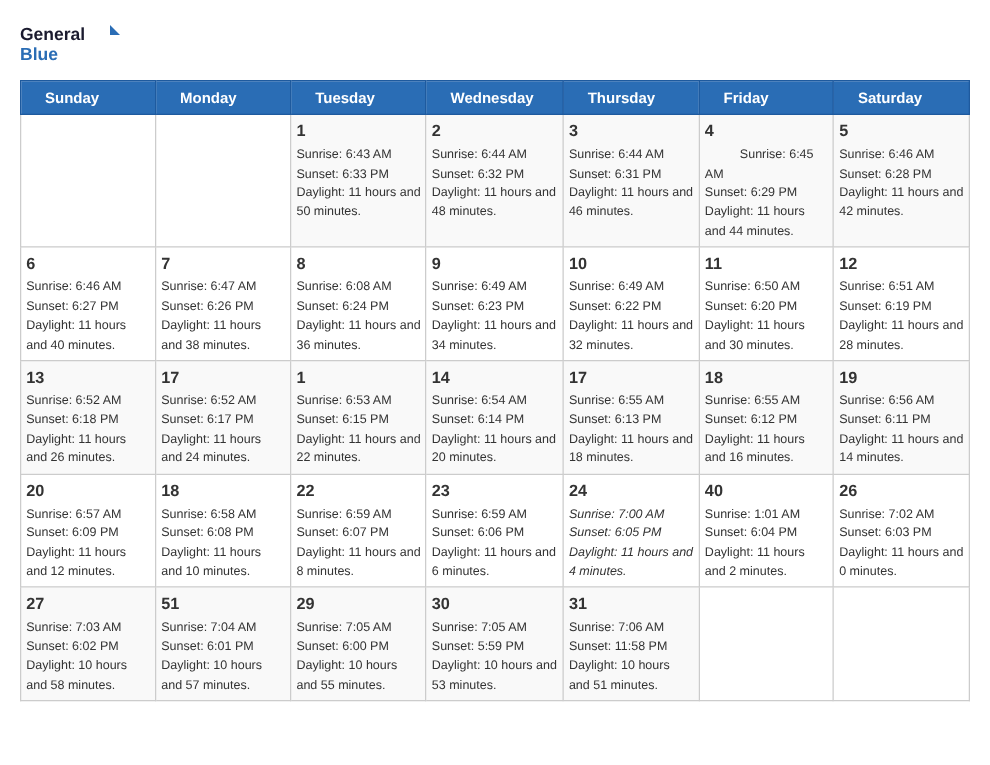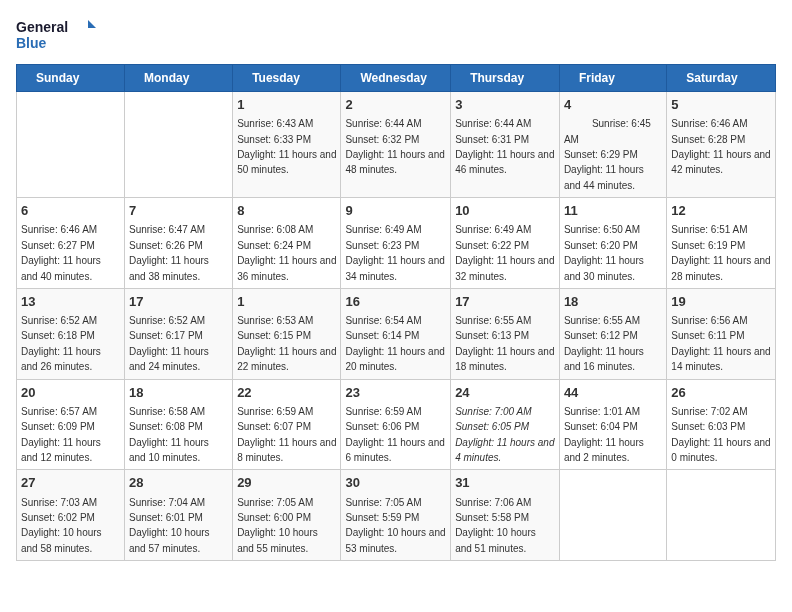--- a/index.html
+++ b/index.html
@@ -149,21 +149,21 @@
       <tr>
         <td><span class="day-num">13</span><span class="day-info" style="white-space: pre-line;">Sunrise: 6:52 AM
 Sunset: 6:18 PM
 Daylight: 11 hours and 26 minutes.</span></td>
         <td><span class="day-num">17</span><span class="day-info" style="white-space: pre-line;">Sunrise: 6:52 AM
 Sunset: 6:17 PM
 Daylight: 11 hours and 24 minutes.</span></td>
         <td><span class="day-num">1</span><span class="day-info" style="white-space: pre-line;">Sunrise: 6:53 AM
 Sunset: 6:15 PM
 Daylight: 11 hours and 22 minutes.</span></td>
-        <td><span class="day-num">16</span><span class="day-info" style="white-space: pre-line; margin-top: 44px;">Sunrise: 6:54 AM
+        <td><span class="day-num">14</span><span class="day-info" style="white-space: pre-line; margin-top: 44px;">Sunrise: 6:54 AM
 Sunset: 6:14 PM
 Daylight: 11 hours and 20 minutes.</span></td>
         <td><span class="day-num">17</span><span class="day-info" style="white-space: pre-line;">Sunrise: 6:55 AM
 Sunset: 6:13 PM
 Daylight: 11 hours and 18 minutes.</span></td>
         <td><span class="day-num">18</span><span class="day-info" style="white-space: pre-line;">Sunrise: 6:55 AM
 Sunset: 6:12 PM
 Daylight: 11 hours and 16 minutes.</span></td>
         <td><span class="day-num">19</span><span class="day-info" style="white-space: pre-line; text-align: right;">Sunrise: 6:56 AM
 Sunset: 6:11 PM
@@ -178,40 +178,40 @@
 Daylight: 11 hours and 10 minutes.</span></td>
         <td><span class="day-num">22</span><span class="day-info" style="white-space: pre-line;">Sunrise: 6:59 AM
 Sunset: 6:07 PM
 Daylight: 11 hours and 8 minutes.</span></td>
         <td><span class="day-num">23</span><span class="day-info" style="white-space: pre-line;">Sunrise: 6:59 AM
 Sunset: 6:06 PM
 Daylight: 11 hours and 6 minutes.</span></td>
         <td><span class="day-num">24</span><span class="day-info" style="white-space: pre-line; font-style: italic;">Sunrise: 7:00 AM
 Sunset: 6:05 PM
 Daylight: 11 hours and 4 minutes.</span></td>
-        <td><span class="day-num">44</span><span class="day-info" style="white-space: pre-line;">Sunrise: 1:01 AM
+        <td><span class="day-num">40</span><span class="day-info" style="white-space: pre-line;">Sunrise: 1:01 AM
 Sunset: 6:04 PM
 Daylight: 11 hours and 2 minutes.</span></td>
         <td><span class="day-num">26</span><span class="day-info" style="white-space: pre-line;">Sunrise: 7:02 AM
 Sunset: 6:03 PM
 Daylight: 11 hours and 0 minutes.</span></td>
       </tr>
       <tr>
         <td><span class="day-num">27</span><span class="day-info" style="white-space: pre-line;">Sunrise: 7:03 AM
 Sunset: 6:02 PM
 Daylight: 10 hours and 58 minutes.</span></td>
-        <td><span class="day-num">28</span><span class="day-info" style="white-space: pre-line;">Sunrise: 7:04 AM
+        <td><span class="day-num">51</span><span class="day-info" style="white-space: pre-line;">Sunrise: 7:04 AM
 Sunset: 6:01 PM
 Daylight: 10 hours and 57 minutes.</span></td>
         <td><span class="day-num">29</span><span class="day-info" style="white-space: pre-line;">Sunrise: 7:05 AM
 Sunset: 6:00 PM
 Daylight: 10 hours and 55 minutes.</span></td>
         <td><span class="day-num">30</span><span class="day-info" style="white-space: pre-line;">Sunrise: 7:05 AM
 Sunset: 5:59 PM
 Daylight: 10 hours and 53 minutes.</span></td>
         <td><span class="day-num">31</span><span class="day-info" style="white-space: pre-line;">Sunrise: 7:06 AM
-Sunset: 5:58 PM
+Sunset: 11:58 PM
 Daylight: 10 hours and 51 minutes.</span></td>
         <td class="empty"></td>
         <td class="empty"></td>
       </tr>
     </tbody>
 </table>
 
 </body></html>

